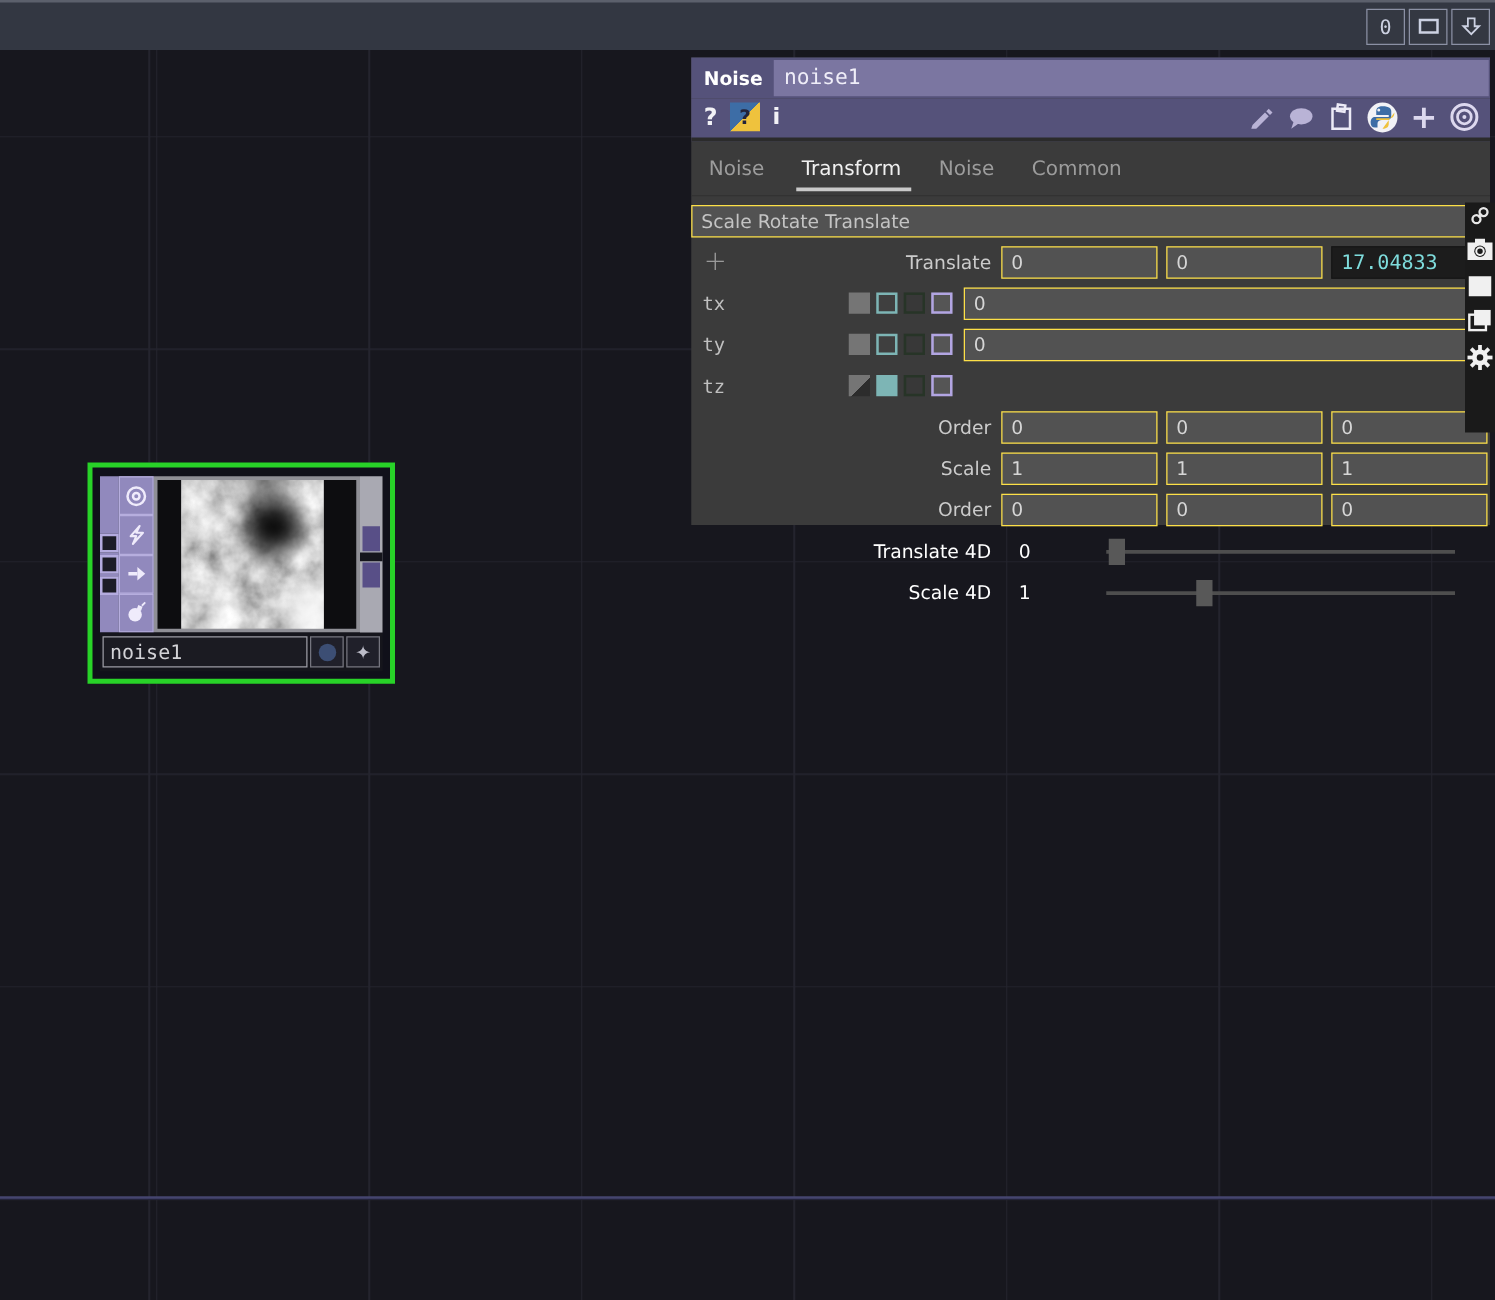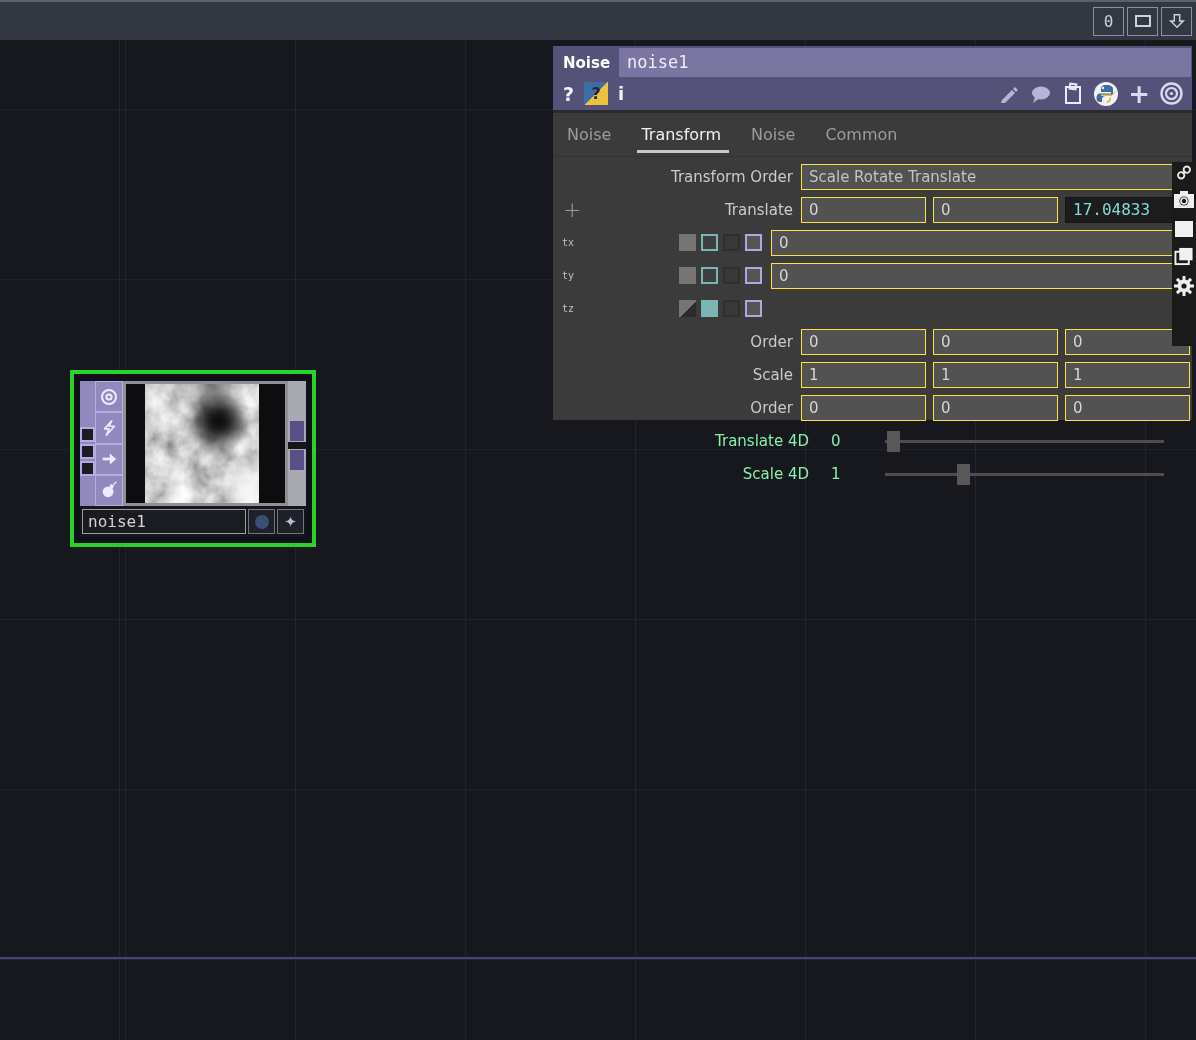--- a/index.html
+++ b/index.html
@@ -97,33 +97,33 @@
             line-height:26px; cursor:pointer; }
   .pfields { flex:1; display:flex; gap:7px; margin-right:2px; }
   .pfield { height:26px; background:#525252; border:1px solid #fde047; color:#d6d6d6;
             font-size:15px; line-height:24px; padding-left:7px; cursor:text; }
   .pfield.drop { flex:1; color:#c4c4c4; cursor:pointer; }
   .pfield.num { flex:1; }
   .pfield.expr-val { background:#1c1c1c; border-color:#161616; color:#7edcdc;
                      font-family:"DejaVu Sans Mono", monospace; font-size:16px; }
   .plus-btn { position:absolute; left:10px; top:2px; color:#9a9a9a; font-size:22px;
               line-height:22px; font-weight:200; cursor:pointer; }
-  .chan-label { position:absolute; left:9px; top:0; color:#c0c0c0; font-size:10px;
+  .chan-label { position:absolute; left:9px; top:0; color:#c0c0c0; font-size:15px;
                 line-height:26px; font-family:"DejaVu Sans Mono", monospace; cursor:pointer; }
   .msq-group { position:absolute; left:126px; top:4px; display:flex; gap:5px; }
   .msq { width:17px; height:17px; cursor:pointer; }
   .msq.const-on   { background:#757575; }
   .msq.const-part { background:linear-gradient(135deg,#757575 0 55%,#2c2c2c 55% 100%); }
   .msq.expr-off   { background:#3f3f3f; border:2px solid #7db5b5; }
   .msq.expr-on    { background:#7db5b5; }
   .msq.export-off { background:#383838; border:2px solid #273427; }
   .msq.bind-off   { background:#555555; border:2px solid #b2a5e2; }
   .chan-field { position:absolute; left:218px; right:2px; top:0; height:26px; }
   .chan-field .pfield { width:100%; }
-  .slider-row .plabel, .slider-row .slide-val { color:#86efac;margin-left:16px; }
+  .slider-row .plabel, .slider-row .slide-val { color:#ffffff; }
   .slide-val { position:absolute; left:262px; top:0; font-size:15px; line-height:26px; }
   .slide-track { position:absolute; left:332px; right:28px; top:12px; height:3px;
                  background:#4e4e4e; cursor:pointer; }
   .slide-handle { position:absolute; top:-9px; width:13px; height:21px; background:#585858;
                   margin-left:-6px; cursor:grab; }
 
   
   .side-strip { position:absolute; left:1172px; top:162px; width:24px; height:184px;
                 background:#1a1a1a; display:flex; flex-direction:column; align-items:center;
                 padding-top:3px; gap:9px; }
@@ -275,21 +275,20 @@
     <div class="p-tabs">
       <span class="p-tab">Noise</span>
       <span class="p-tab active">Transform</span>
       <span class="p-tab">Noise</span>
       <span class="p-tab">Common</span>
     </div>
 
     <div class="p-rows">
 
       <div class="prow">
-        <div class="plabel">Transform Order</div>
         <div class="pfields">
           <div class="pfield drop">Scale Rotate Translate</div>
         </div>
       </div>
 
 
       <div class="prow">
         <span class="plus-btn">+</span>
         <div class="plabel">Translate</div>
         <div class="pfields">

